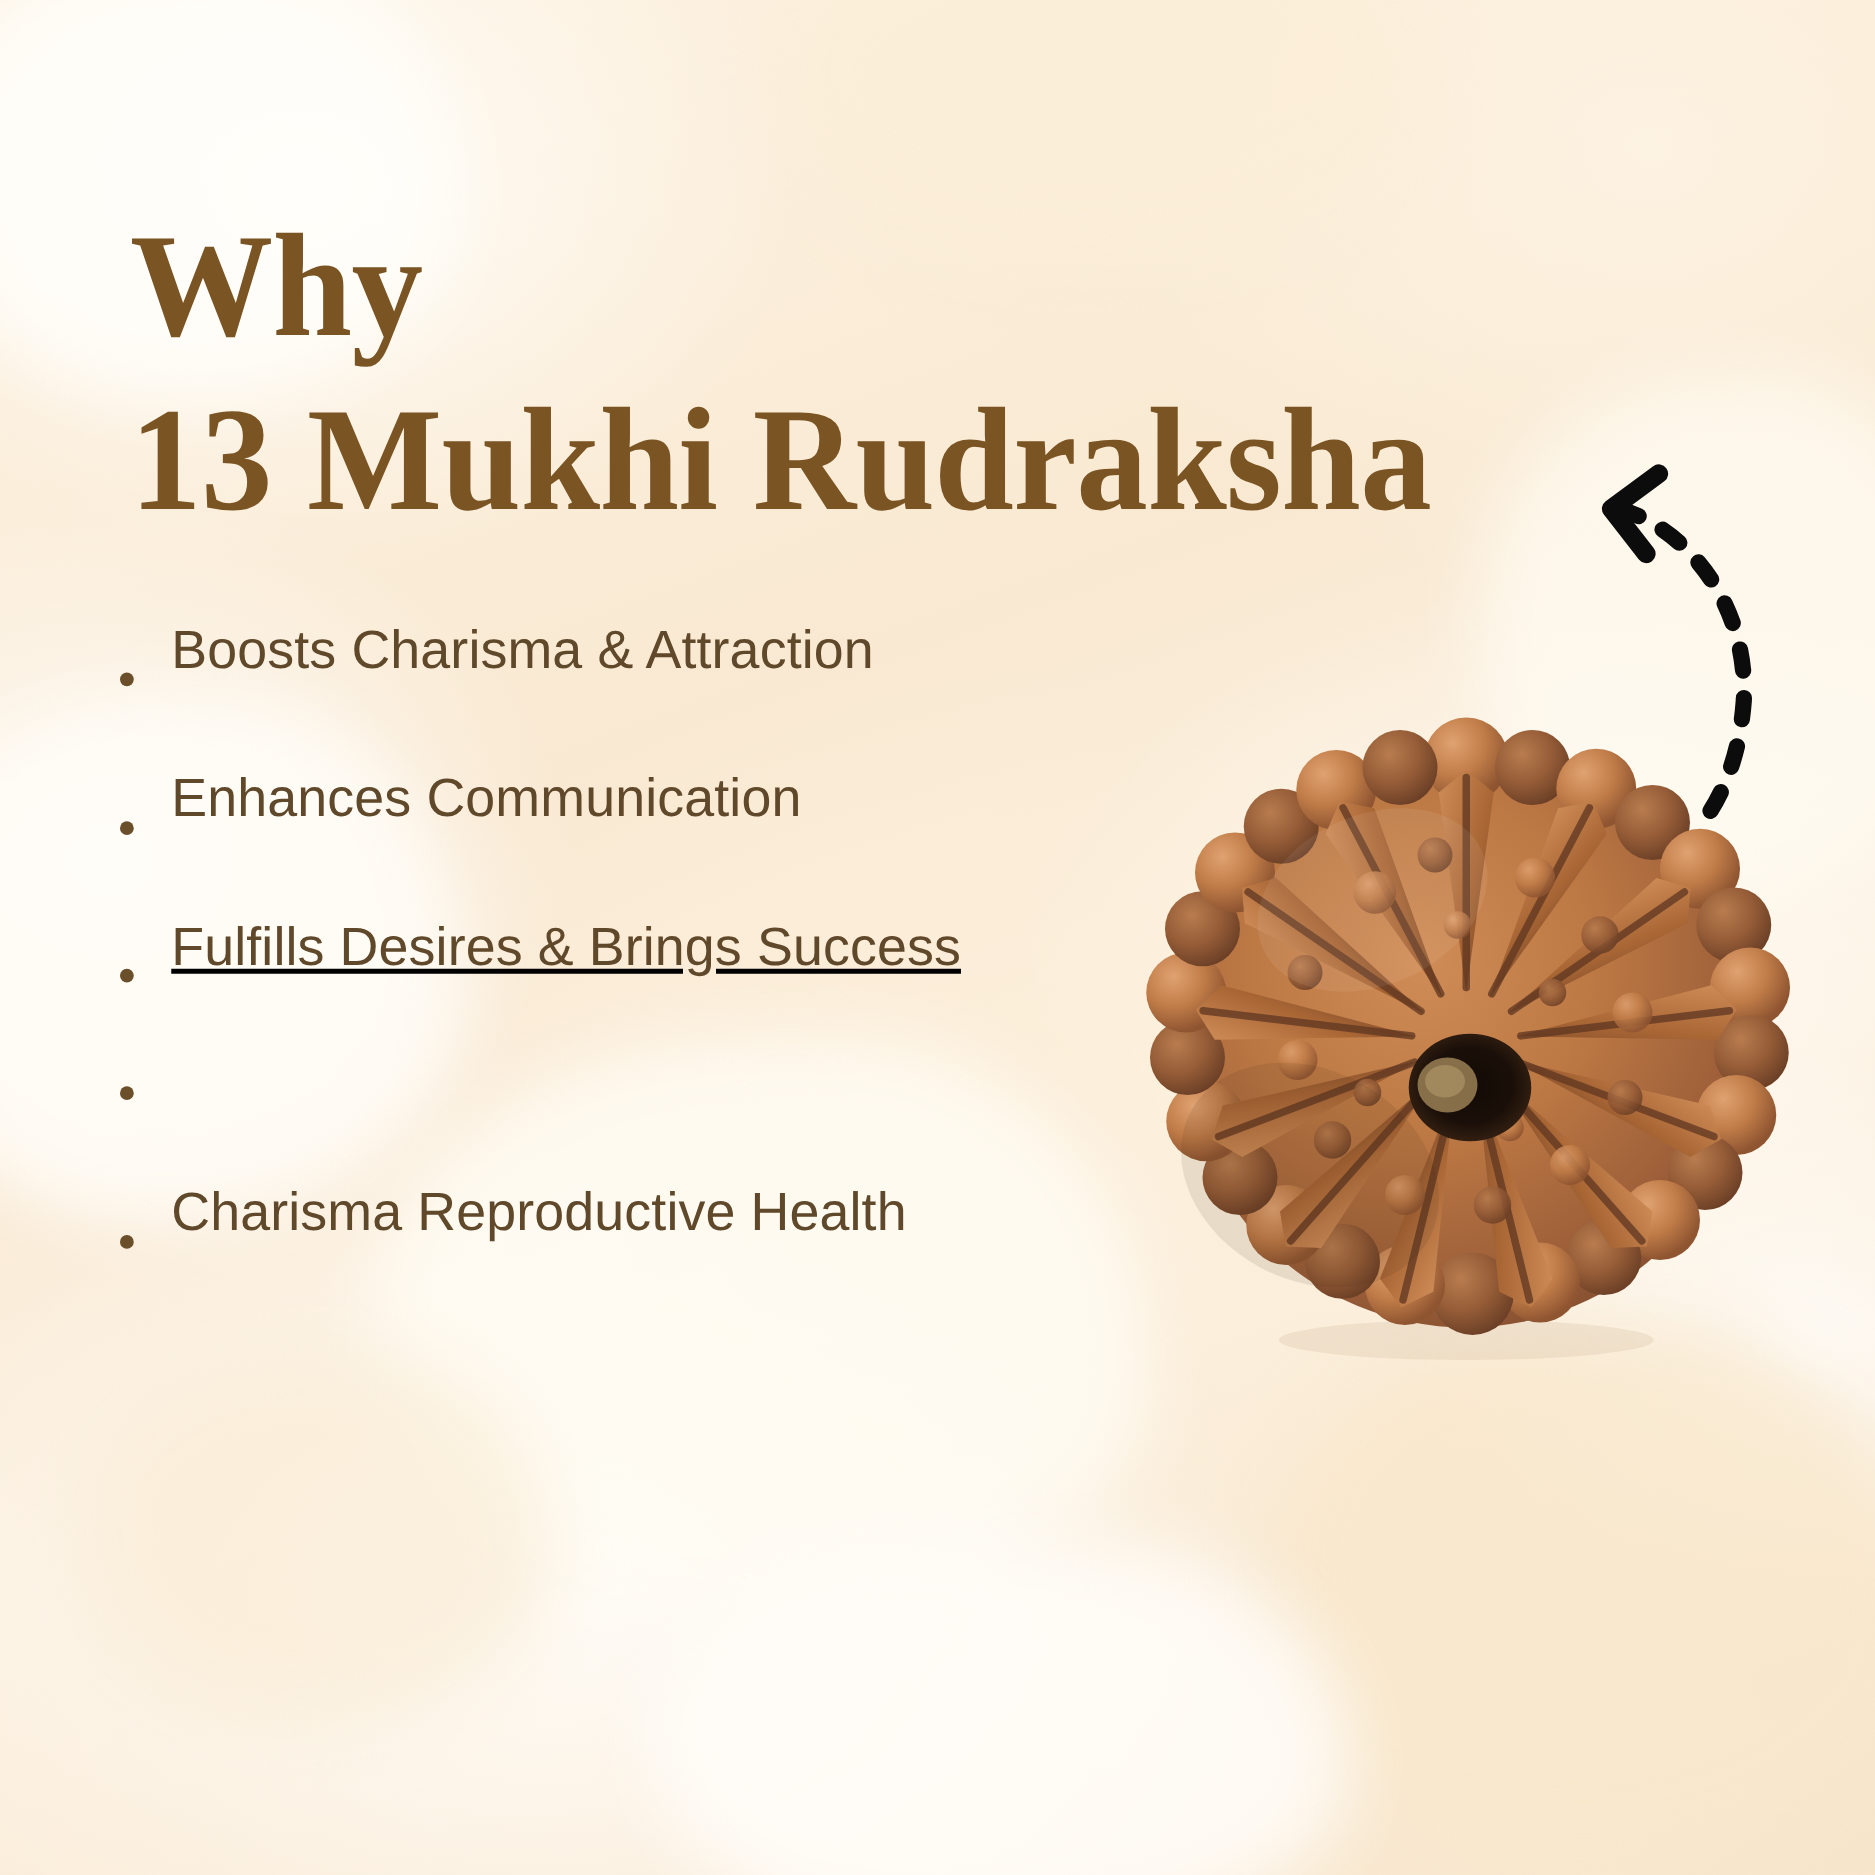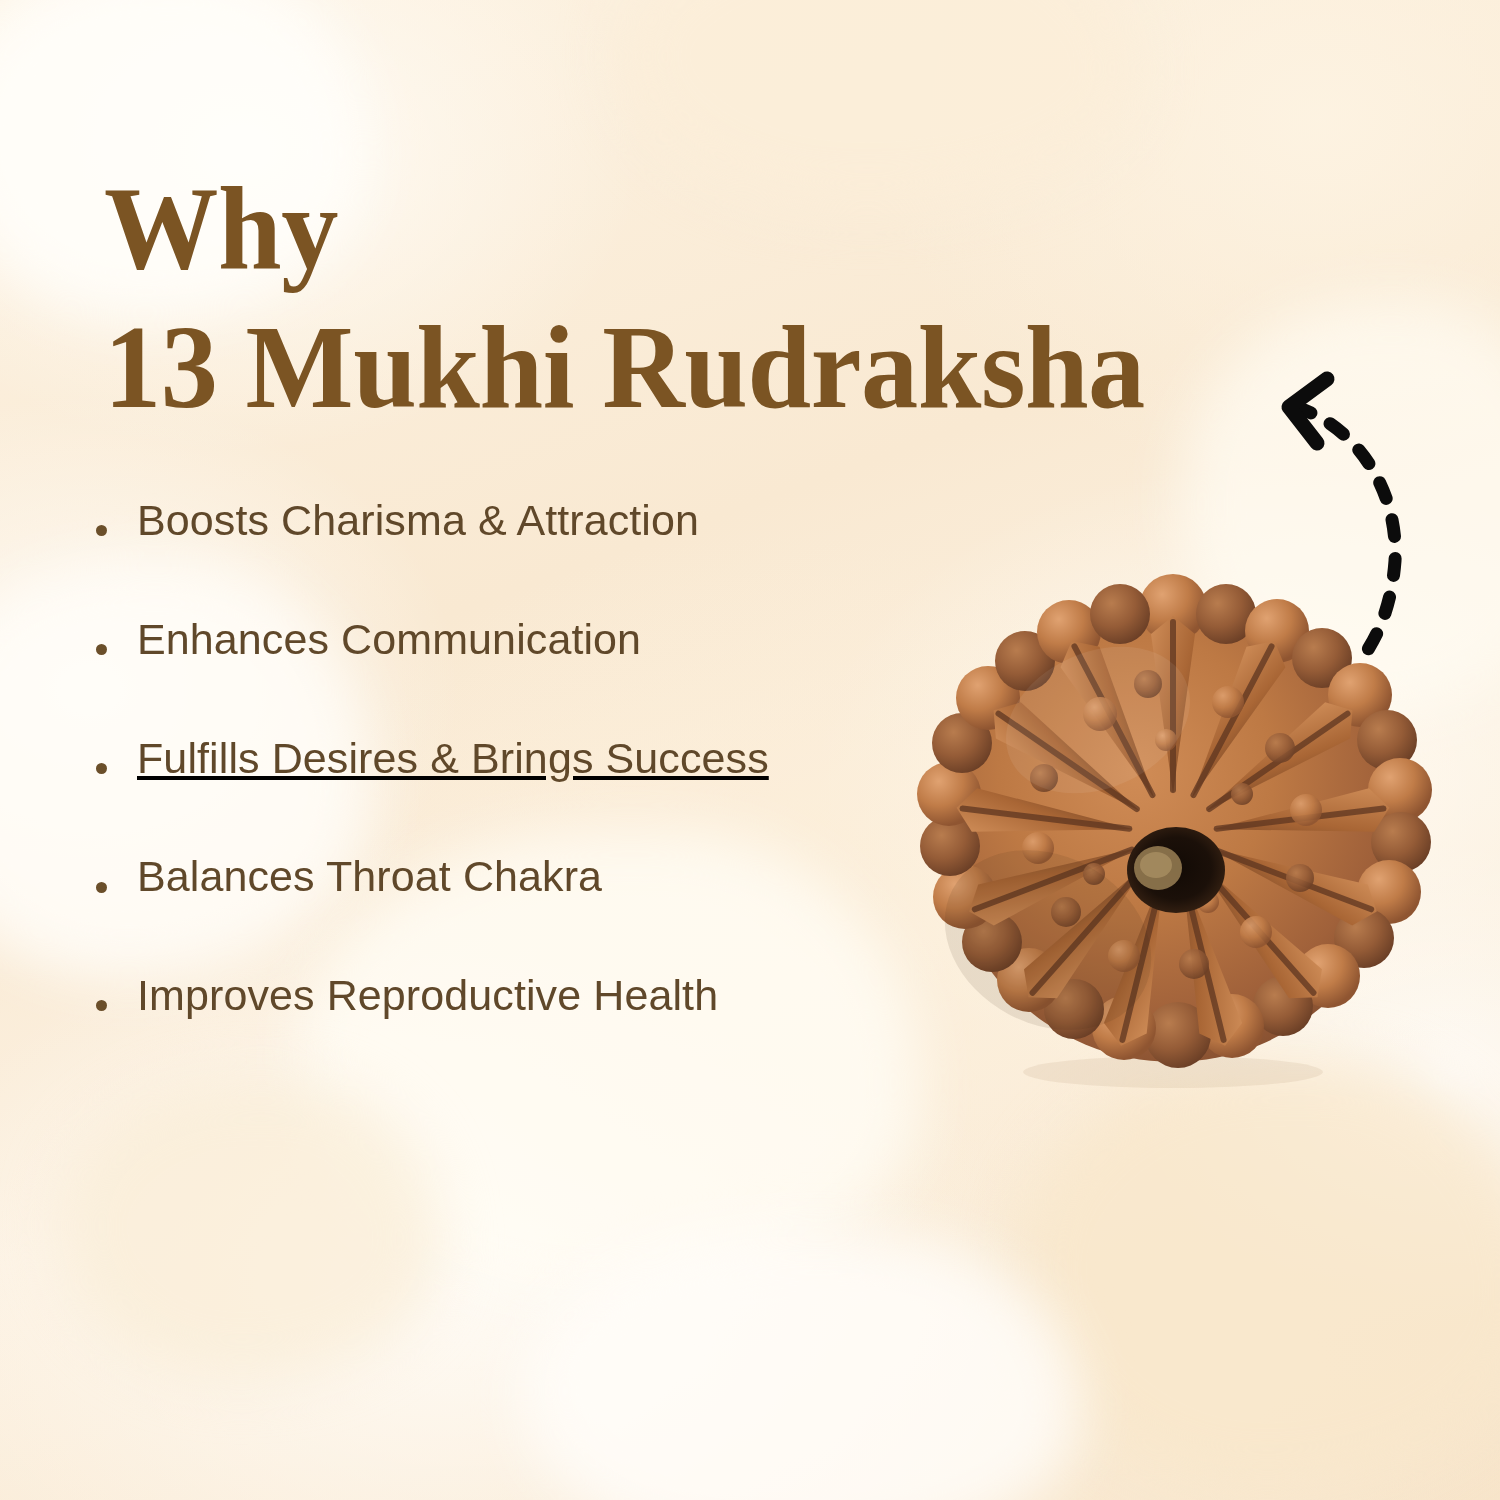--- a/index.html
+++ b/index.html
@@ -60,21 +60,21 @@
     position: absolute;
     left: 96px;
     top: 492px;
     width: 830px;
     list-style: none;
     margin: 0;
     padding: 0;
   }
   .benefit-item {
     display: flex;
-    align-items: center;
+    align-items: flex-end;
     margin-bottom: 62px;
   }
   .benefit-item:last-child { margin-bottom: 0; }
 
   .bullet-dot {
     flex: 0 0 auto;
     width: 11px;
     height: 11px;
     border-radius: 50%;
     background: #6b4f2a;
@@ -137,25 +137,24 @@
     <li class="benefit-item">
       <span class="bullet-dot"></span>
       <span class="benefit-text">Enhances Communication</span>
     </li>
     <li class="benefit-item" style="width:700px;text-decoration:underline;">
       <span class="bullet-dot"></span>
       <span class="benefit-text">Fulfills Desires &amp; Brings Success</span>
     </li>
     <li class="benefit-item">
       <span class="bullet-dot"></span>
-      <span class="benefit-text">Balances Throat Chakra</span>
     </li>
     <li class="benefit-item">
       <span class="bullet-dot"></span>
-      <span class="benefit-text">Improves Reproductive Health</span>
+      <span class="benefit-text">Charisma Reproductive Health</span>
     </li>
   </ul>
 
   <svg class="arrow-svg" viewBox="0 0 200 300">
     <path d="M 40 42 C 96 58, 144 120, 140 196 C 137 236, 126 264, 112 286" fill="none" stroke="#0c0c0c" stroke-width="13" stroke-linecap="round" stroke-dasharray="17 22"></path>
     <path d="M 72 14 L 34 42 L 62 78" fill="none" stroke="#0c0c0c" stroke-width="15" stroke-linecap="round" stroke-linejoin="round"></path>
   </svg>
 
   <div class="bead-wrap">
     <svg class="bead-svg" viewBox="0 0 530 525">

